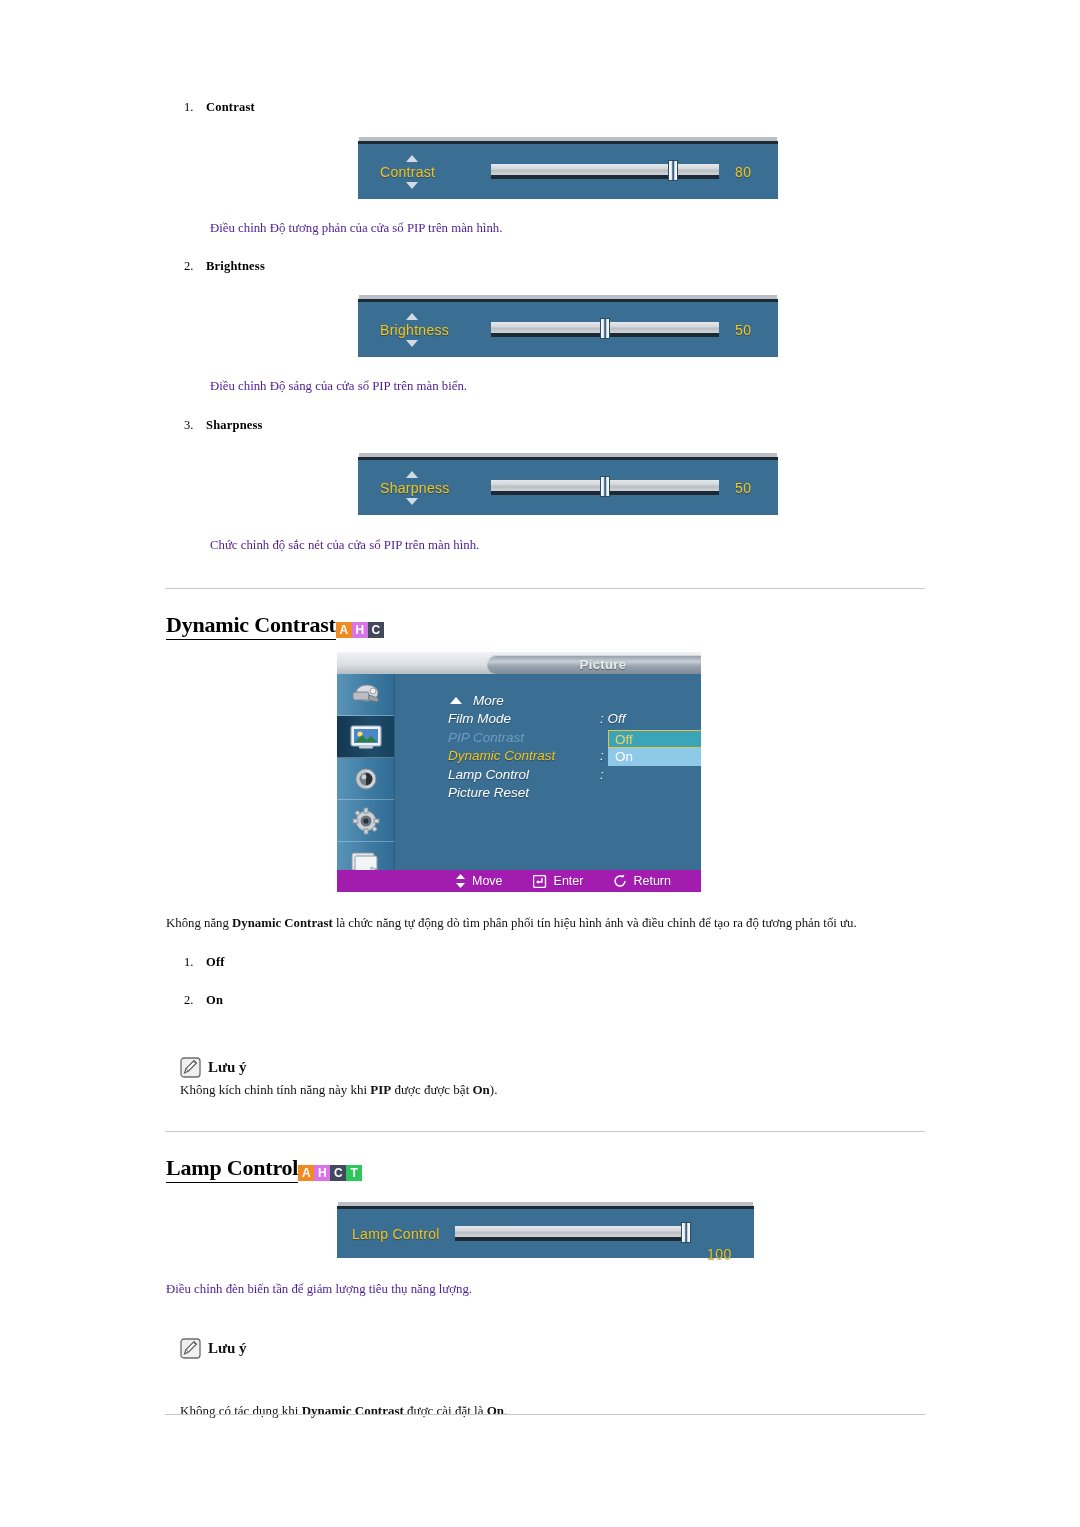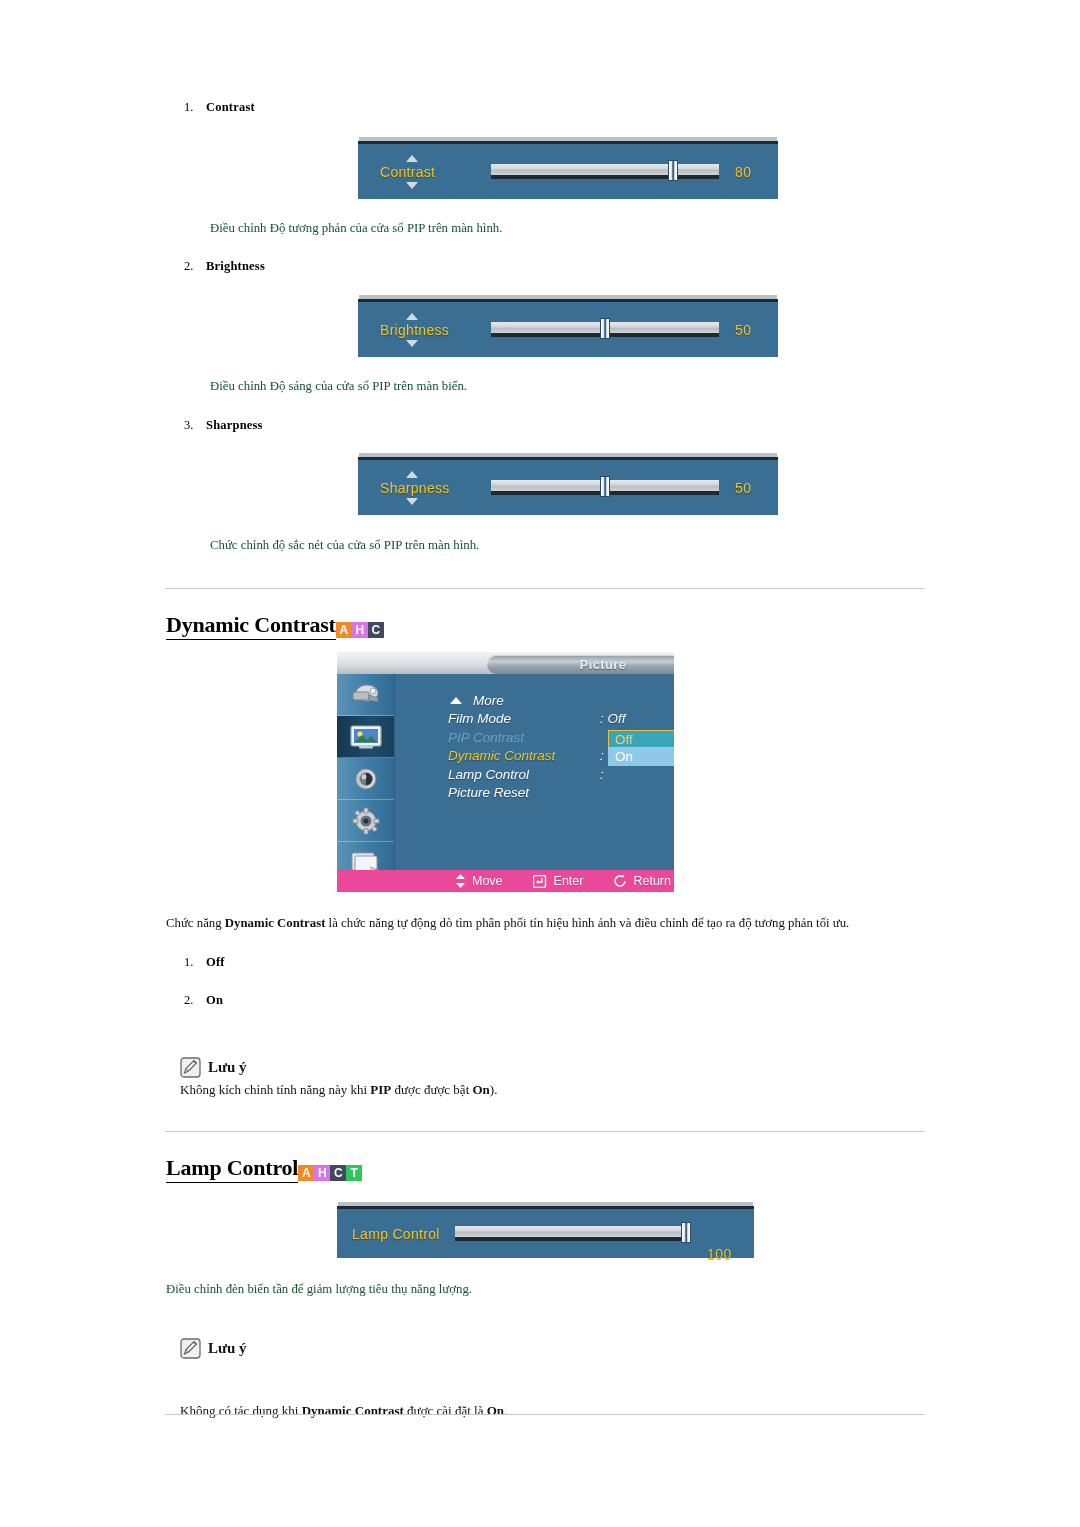--- a/index.html
+++ b/index.html
@@ -38,21 +38,21 @@
   .num-item .lbl {
     font-weight: bold;
     letter-spacing: 0.2px;
   }
 
   
   .caption {
     position: absolute;
     font-family: "Liberation Serif", serif;
     font-size: 12.8px;
-    color: #14532d;
+    color: #4c1d95;
     white-space: nowrap;
   }
 
   
   .osd-slider {
     position: absolute;
     background: #3b6e93;
     border-top: 3px solid #1d2a33;
     box-shadow: 0 -5px 0 -1px #b9bfc4;
     display: flex;
@@ -270,21 +270,21 @@
     border: 1px solid #8fc9e8;
     border-top: none;
   }
 
   .osd-bottom {
     position: absolute;
     left: 0;
     right: 0;
     bottom: 0;
     height: 22px;
-    background: #ec4899;
+    background: #a21caf;
     display: flex;
     align-items: center;
     padding-left: 118px;
     box-sizing: border-box;
   }
   .osd-bottom .hint {
     display: flex;
     align-items: center;
     margin-right: 30px;
     font-family: "Liberation Sans", sans-serif;
@@ -407,21 +407,21 @@
 
   <div class="section-h" style="left:166px; top:612px;">
     <span class="h-text">Dynamic Contrast</span>
     <span class="badges">
       <span class="badge" style="background:#F08A24;">A</span>
       <span class="badge" style="background:#D974E8;">H</span>
       <span class="badge" style="background:#43485C;">C</span>
     </span>
   </div>
 
-  <div class="osd-menu" style="left:337px; top:652px; width:337px; height:240px;">
+  <div class="osd-menu" style="left:337px; top:652px; width:364px; height:240px;">
 
     <div class="osd-top-strip"></div>
     <div class="osd-title-pill">
       <span>Picture</span>
     </div>
 
     <div class="osd-side">
       <div class="osd-side-item">
         <svg width="34" height="26" viewBox="0 0 34 26">
           <ellipse cx="18" cy="11" rx="11" ry="8" fill="#d9dde1" stroke="#8a9099" stroke-width="1"></ellipse>
@@ -536,21 +536,21 @@
             <path d="M12 7 a5 5 0 1 1 -2.2 -4.1" fill="none" stroke="#ffffff" stroke-width="1.5"></path>
             <path d="M11.5 0.5 L10.2 3.6 L6.9 2.6 Z" fill="#ffffff"></path>
           </svg>
         </span>
         <span>Return</span>
       </div>
     </div>
   </div>
 
   <div class="body-text" style="left:166px; top:916px;">
-    <span>Chức năng </span><b>Dynamic Contrast</b><span> là chức năng tự động dò tìm phân phối tín hiệu hình ảnh và điều chỉnh để tạo ra độ tương phản tối ưu.</span>
+    <span>Không năng </span><b>Dynamic Contrast</b><span> là chức năng tự động dò tìm phân phối tín hiệu hình ảnh và điều chỉnh để tạo ra độ tương phản tối ưu.</span>
   </div>
 
   <div class="num-item" style="left:184px; top:955px;">
     <span class="num">1.</span>
     <span class="lbl">Off</span>
   </div>
   <div class="num-item" style="left:184px; top:993px;">
     <span class="num">2.</span>
     <span class="lbl">On</span>
   </div>

